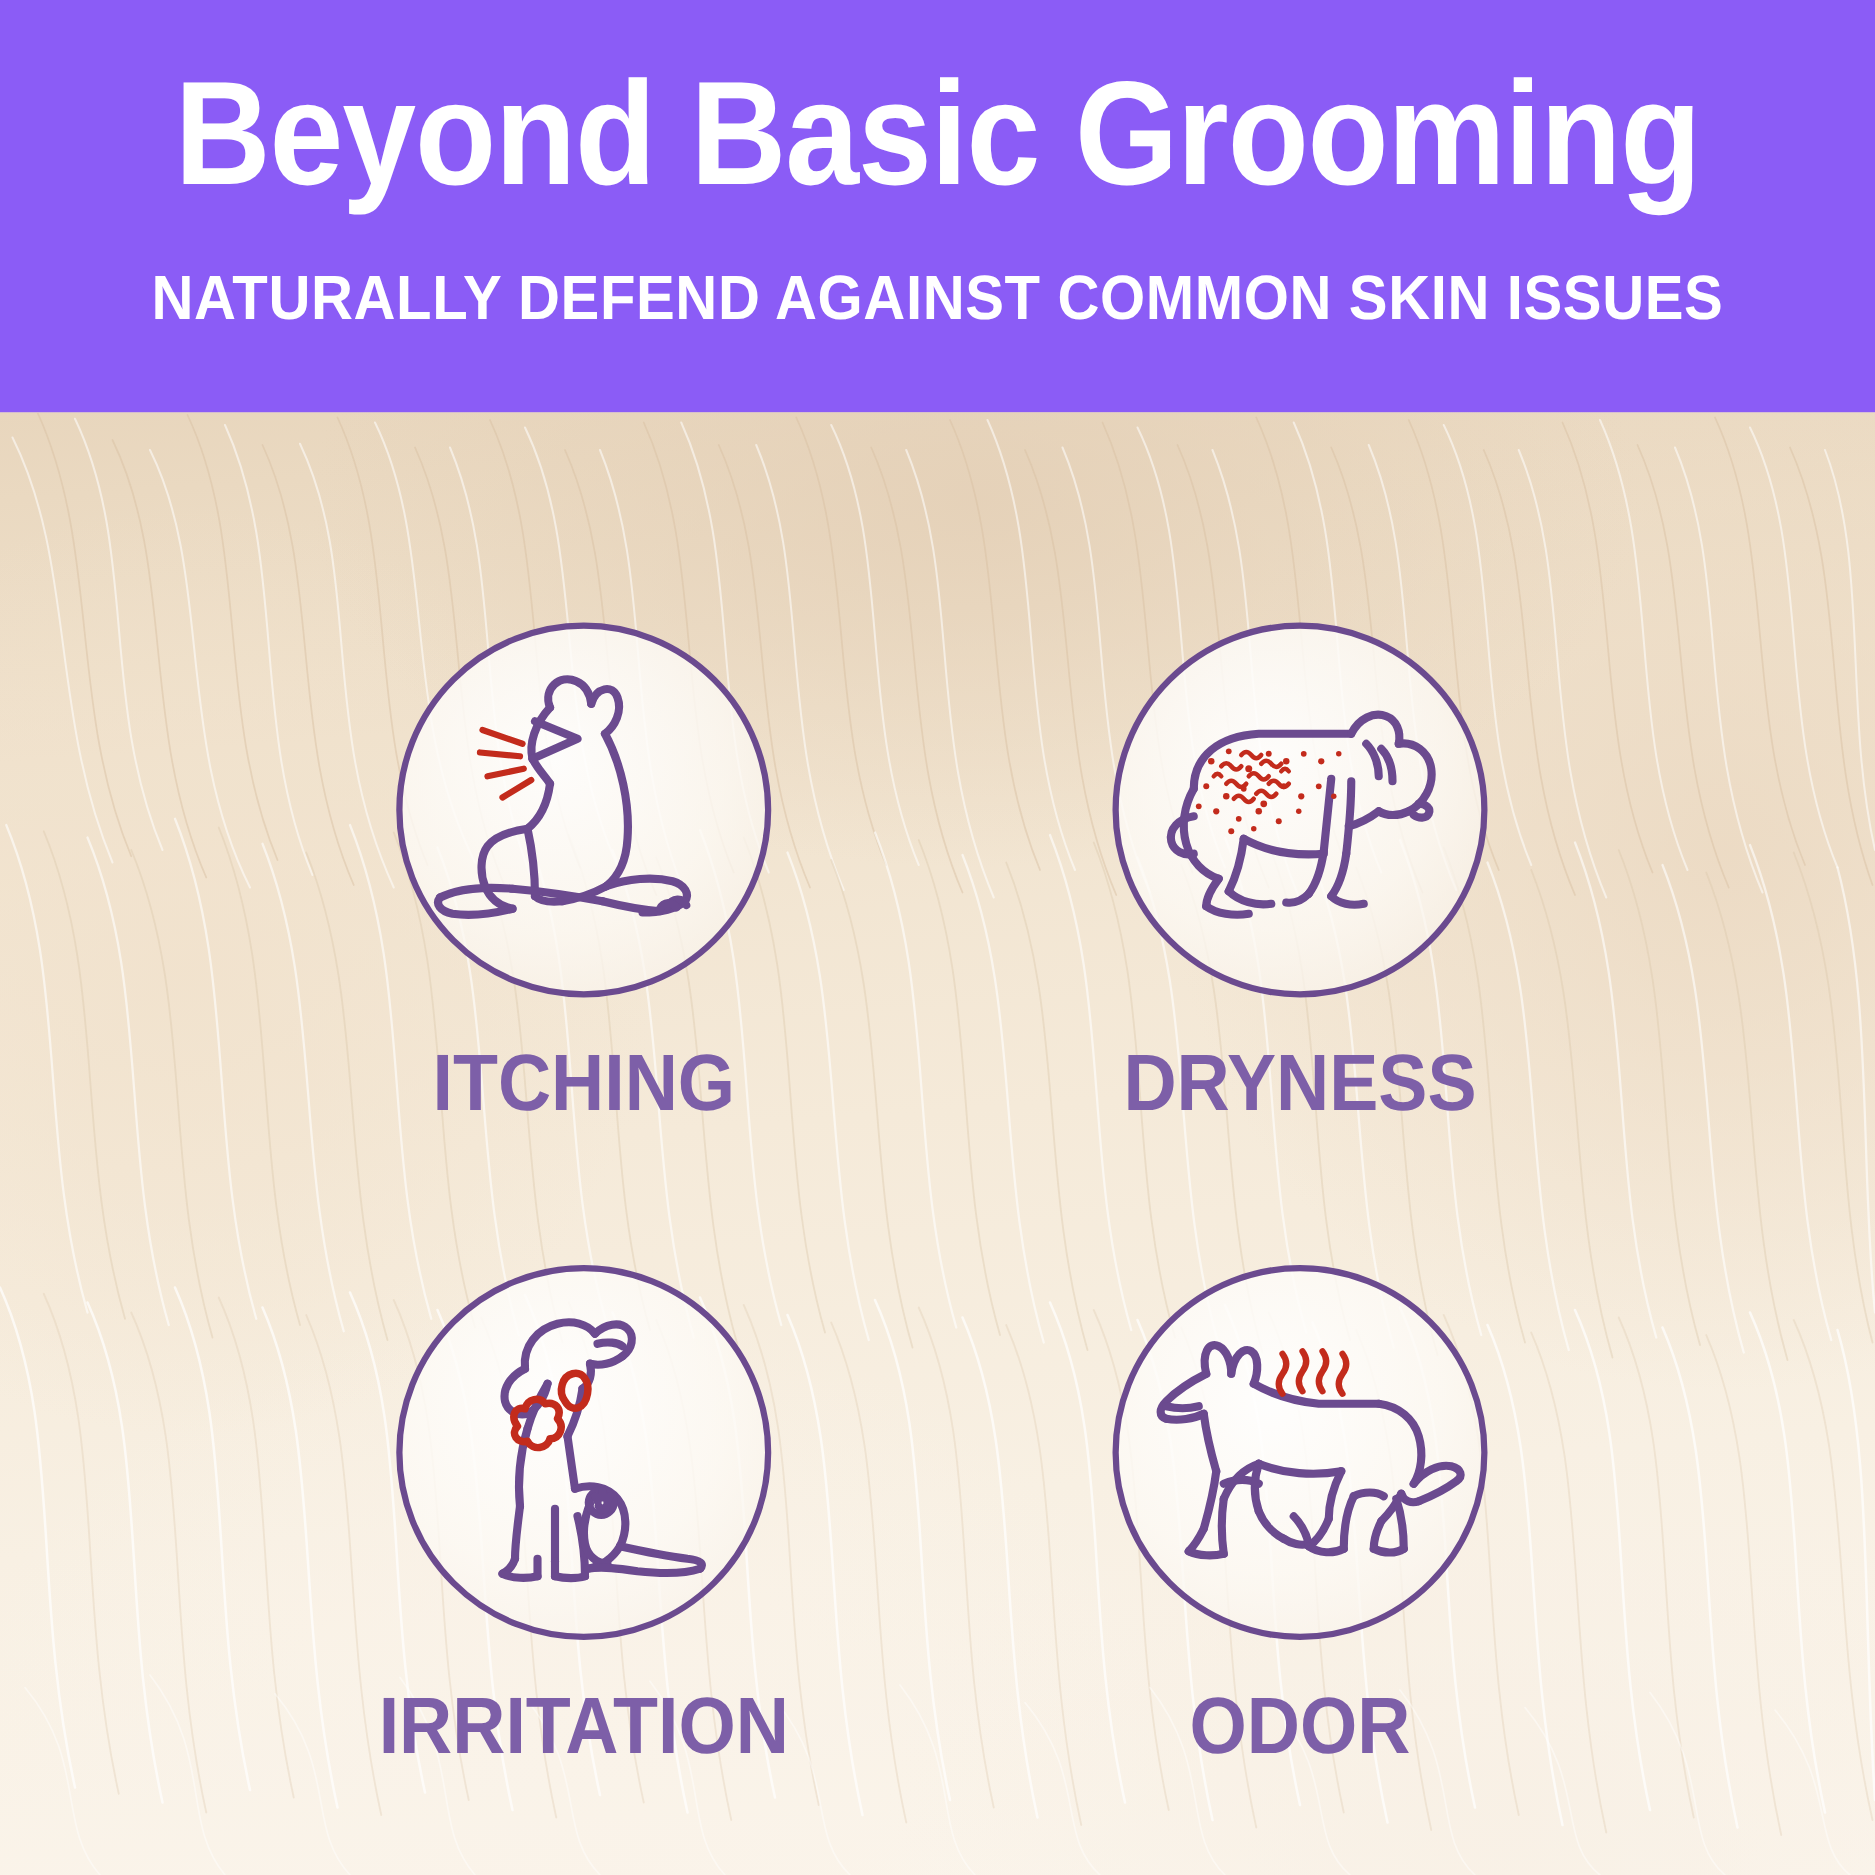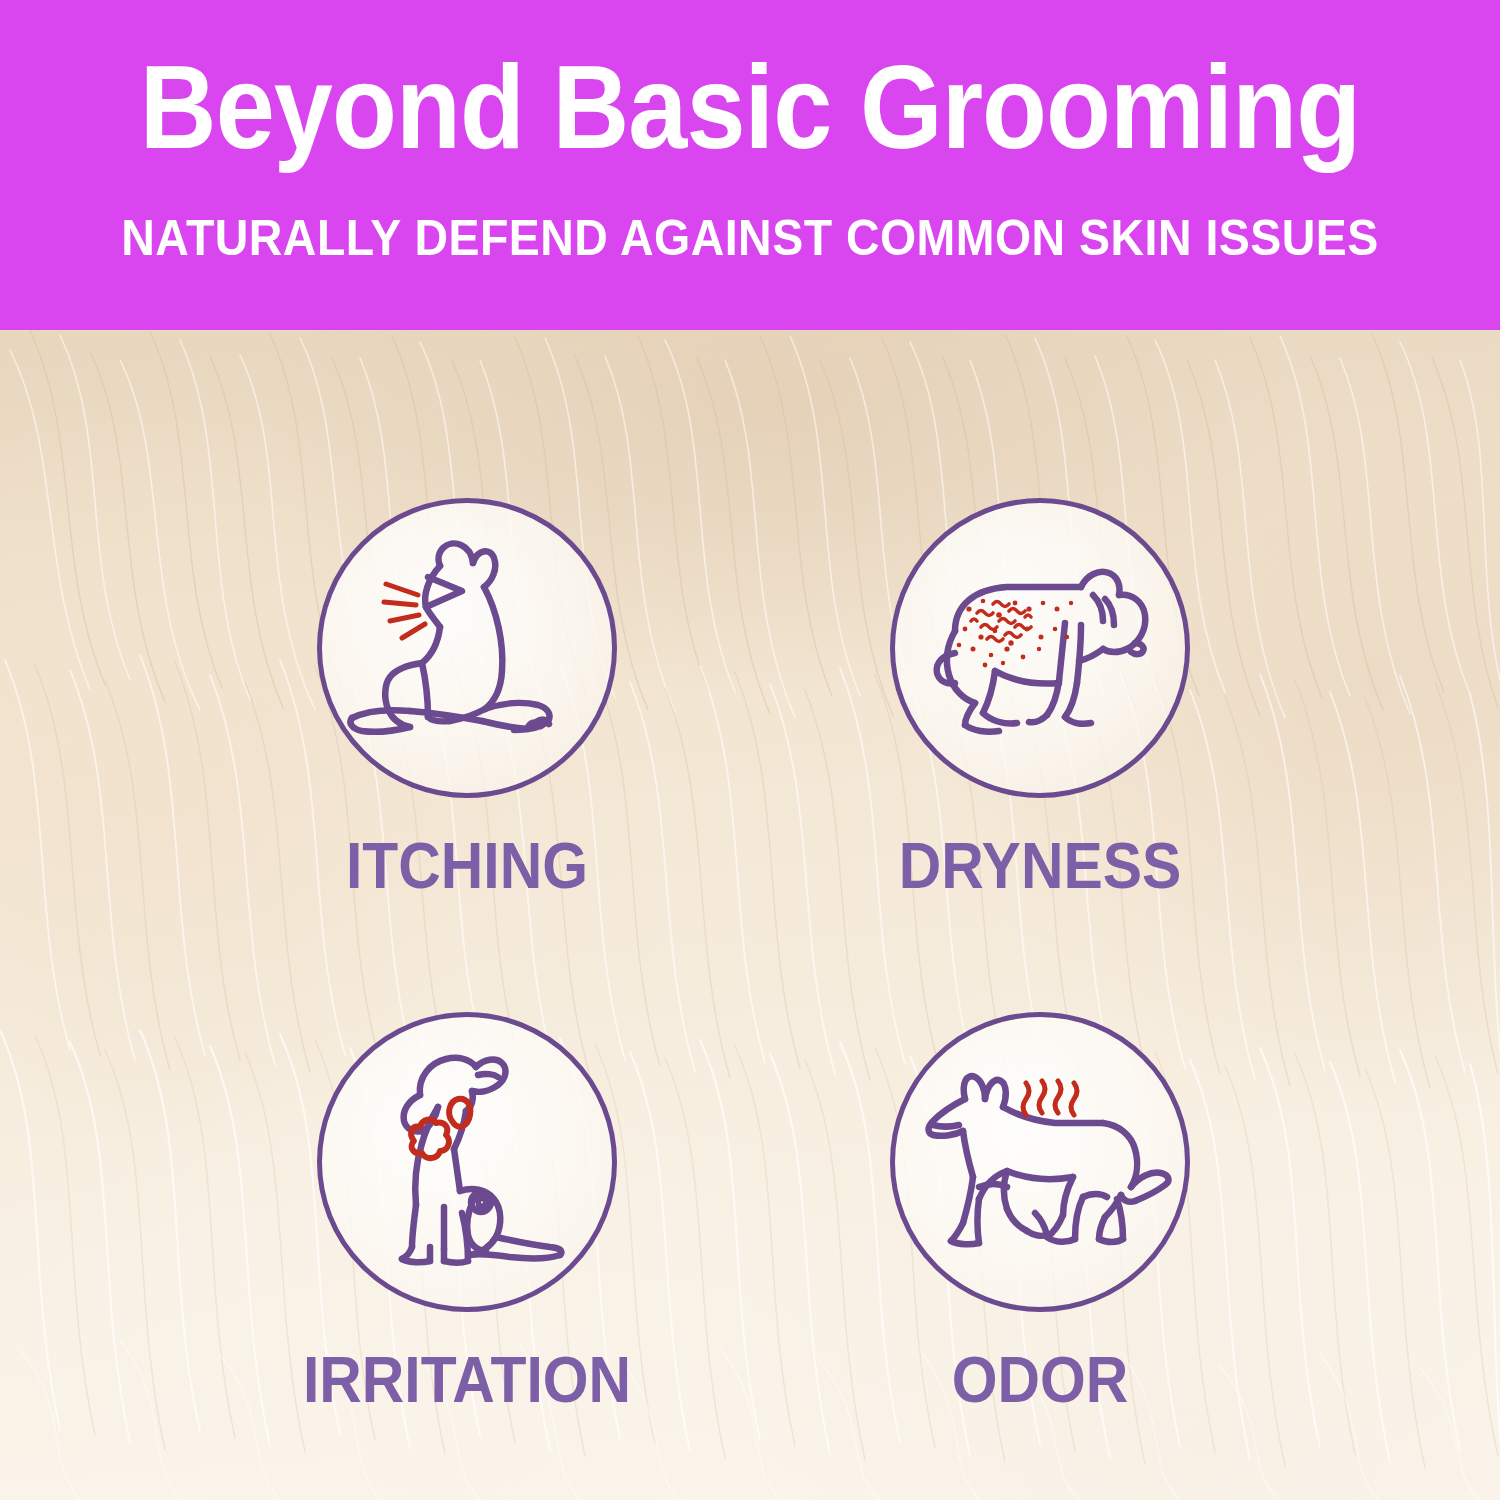--- a/index.html
+++ b/index.html
@@ -6,21 +6,21 @@
   body{
     width:1500px;height:1500px;overflow:hidden;
     font-family:"Liberation Sans", sans-serif;
     background:#f3e6d4;
   }
   #page{position:relative;width:1500px;height:1500px;overflow:hidden;}
 
   
   #banner{
     position:absolute;left:0;top:0;width:1500px;height:330px;
-    background:#d946ef;
+    background:#8b5cf6;
     overflow:hidden;
   }
   #banner-title{
     position:absolute;left:0;top:48px;width:1500px;
     text-align:center;
     color:#ffffff;
     font-family:"Liberation Sans Narrow","Liberation Sans",sans-serif;
     font-weight:700;
     font-size:118px;
     line-height:1.0;

